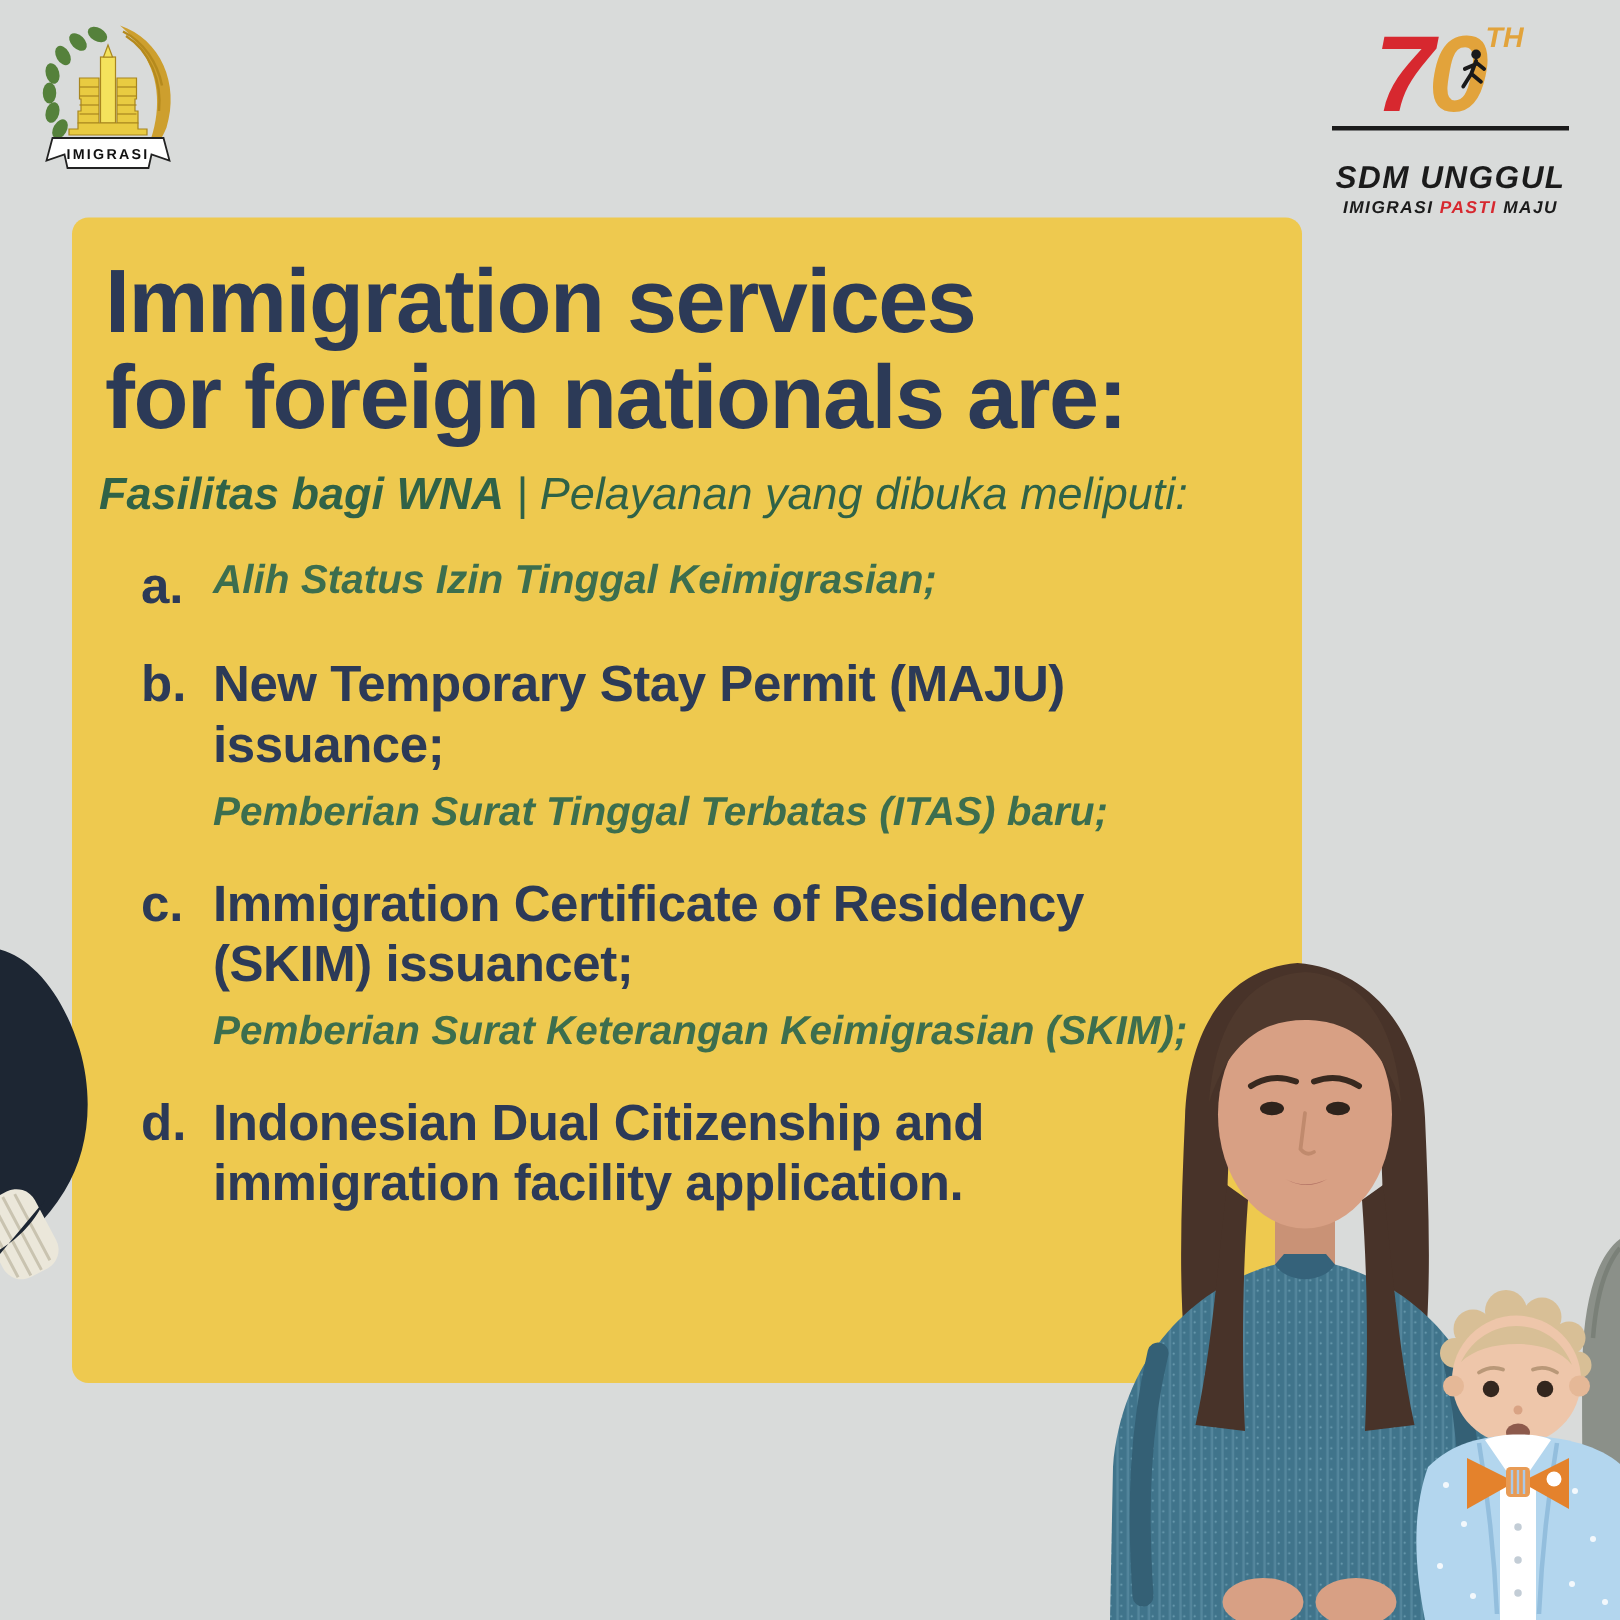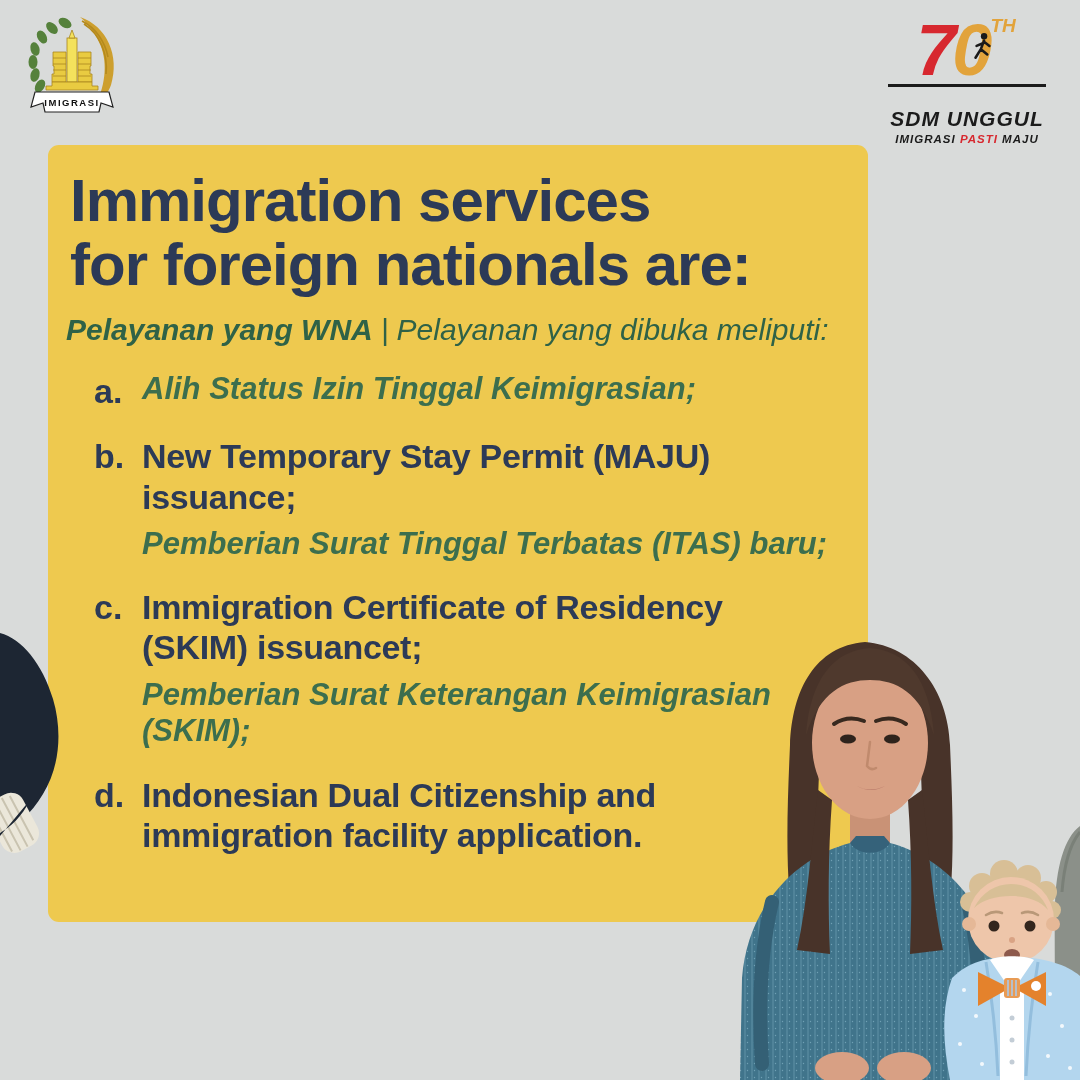--- a/index.html
+++ b/index.html
@@ -35,21 +35,21 @@
     letter-spacing:-1px; white-space:pre-line; margin-bottom:16px;
   }
   .subtitle { font-size:30px; font-style:italic; color:#2f6247; margin-left:-4px; margin-bottom:24px; }
   .sub-bold { font-weight:bold; }
   .sub-div { padding:0 8px; font-weight:normal; }
   .service-list { list-style:none; padding-left:24px; }
   .service-item { display:flex; margin-bottom:25px; }
   .item-letter { width:48px; flex:0 0 48px; font-size:34px; font-weight:bold; color:#2c3a57; line-height:1.18; }
   .item-heading { font-size:34px; font-weight:bold; color:#2c3a57; line-height:1.18;
                   letter-spacing:-0.3px; white-space:pre-line; margin-bottom:9px; }
-  .item-subtext { font-size:31px; font-style:italic; font-weight:bold; color:#336a4e;
+  .item-subtext { font-size:27px; font-style:italic; font-weight:bold; color:#336a4e;
                   line-height:1.18; white-space:pre-line; opacity:.95; }
 
   
   .photo { position:absolute; }
   .photo-left-arm { left:0; top:625px; width:68px; height:235px; }
   .photo-woman { left:700px; top:640px; width:340px; height:440px; }
   .photo-right-person { left:1048px; top:822px; width:32px; height:258px; }
   .photo-baby { left:930px; top:858px; width:150px; height:222px; }
 </style>
 </head>
@@ -110,21 +110,21 @@
       <span>IMIGRASI</span>
       <span class="red">PASTI</span>
       <span>MAJU</span>
     </div>
   </div>
 
   <div class="card">
     <h1 class="headline">Immigration services
 for foreign nationals are:</h1>
     <p class="subtitle">
-      <span class="sub-bold">Pelayanan yang WNA</span><span class="sub-div">|</span><span>Pelayanan yang dibuka meliputi:</span>
+      <span class="sub-bold">Fasilitas bagi WNA</span><span class="sub-div">|</span><span>Pelayanan yang dibuka meliputi:</span>
     </p>
     <ol class="service-list">
       <li class="service-item">
         <span class="item-letter">a.</span>
         <div>
           <div class="item-subtext">Alih Status Izin Tinggal Keimigrasian;</div>
         </div>
       </li>
       <li class="service-item">
         <span class="item-letter">b.</span>

